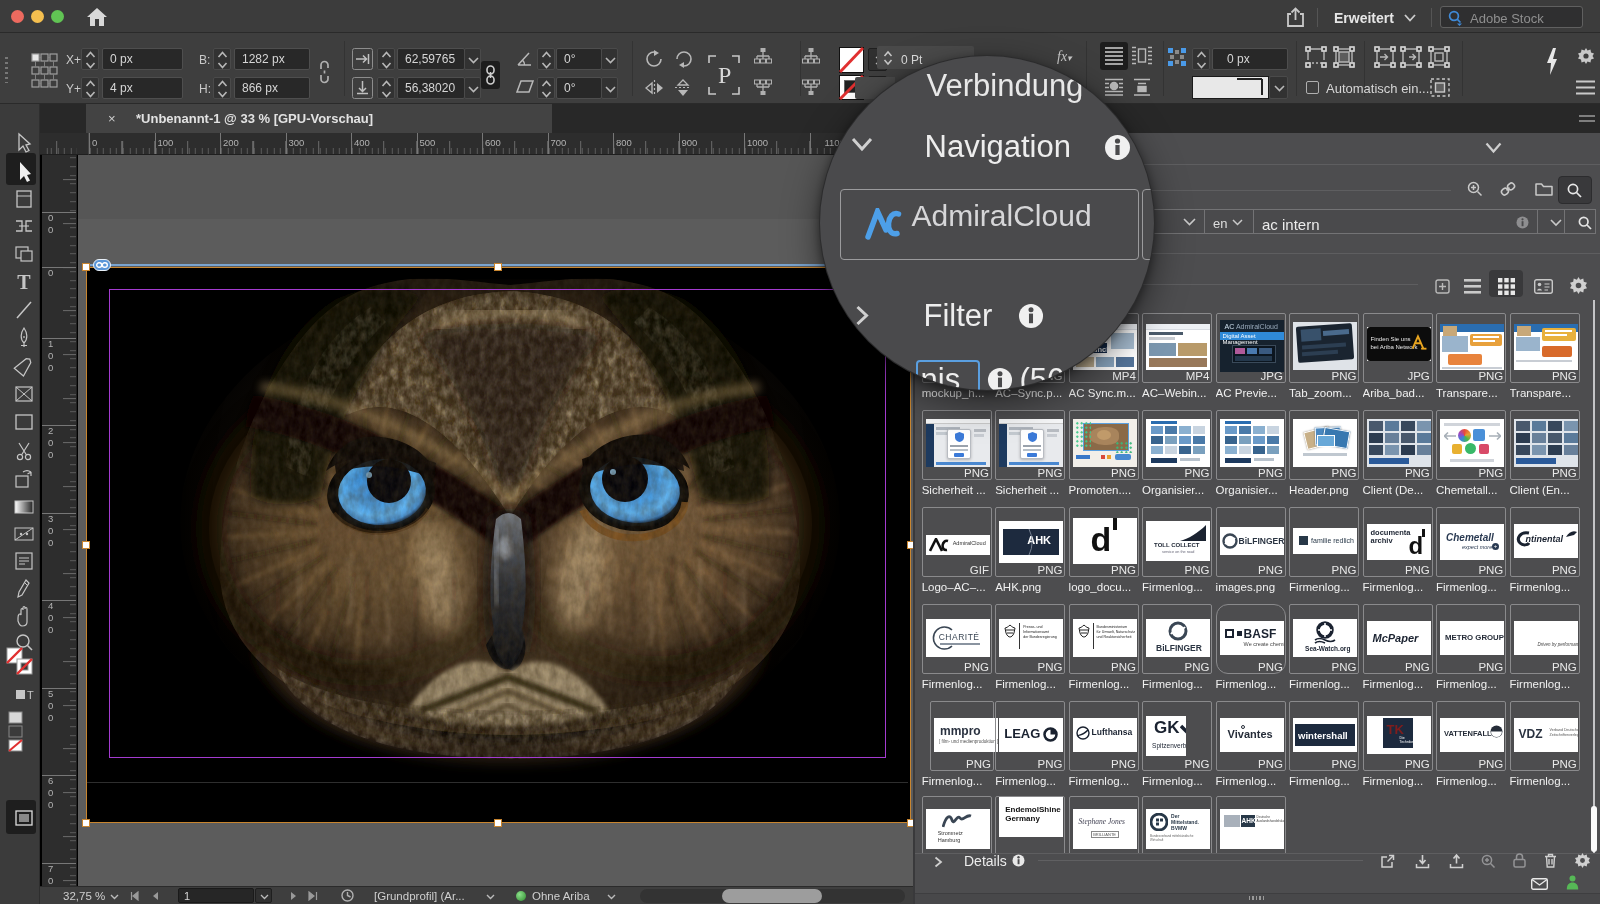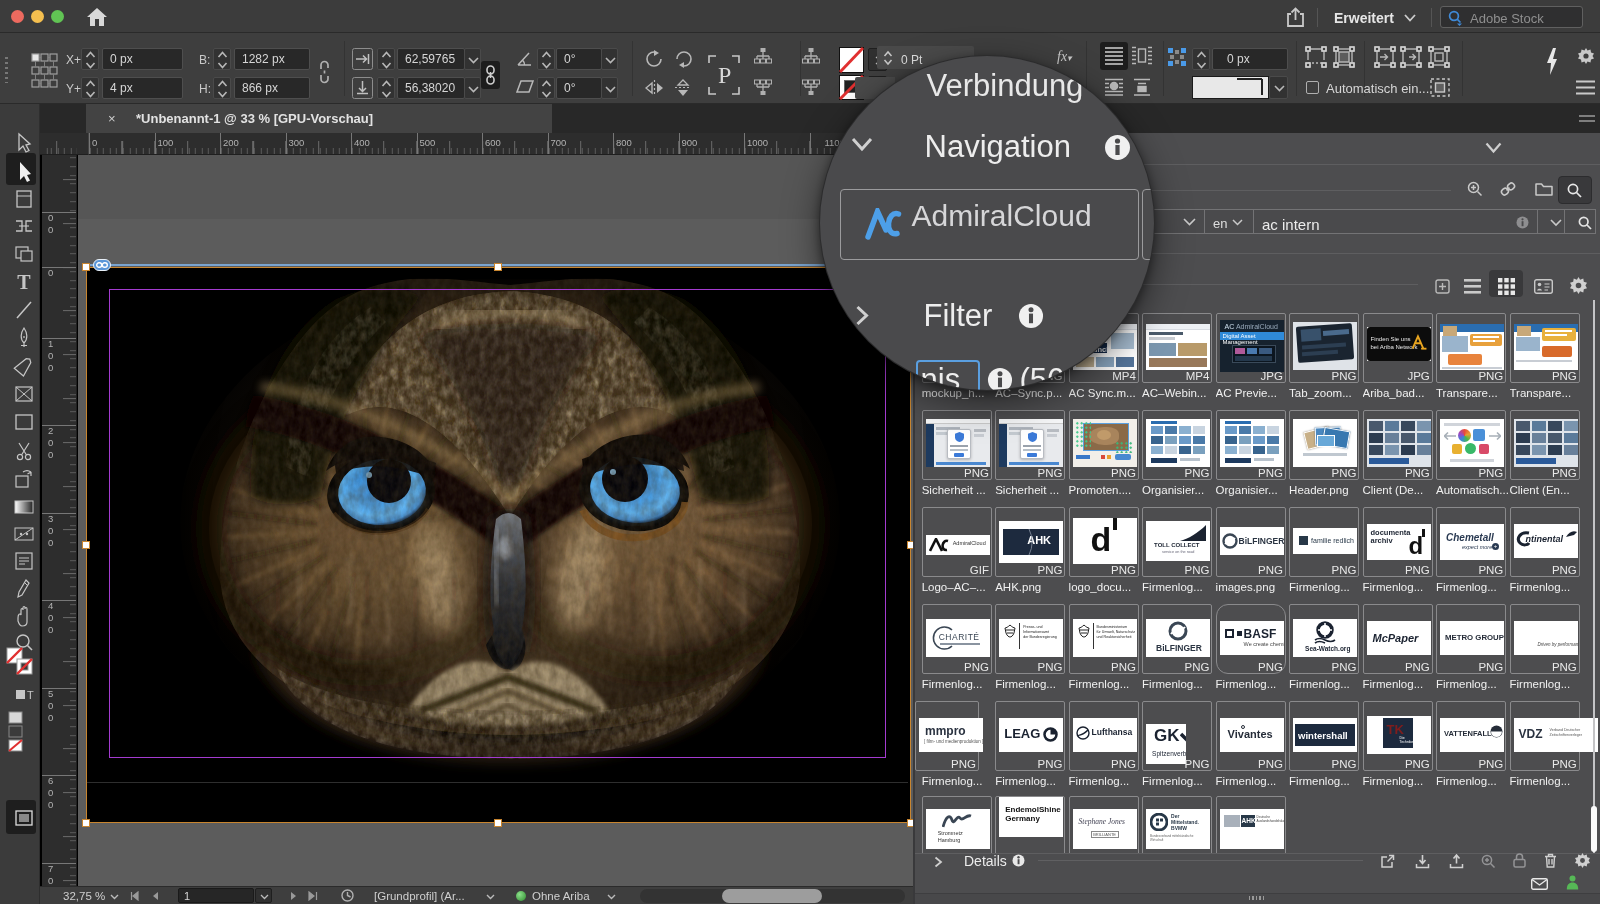--- a/index.html
+++ b/index.html
@@ -1211,21 +1211,21 @@
           <svg class="abs" style="left:4px;top:12px" width="13" height="10">
             <path d="M12 5 L1 5 M4 1.5 L0.5 5 L4 8.5" stroke="#a8b0b8" stroke-width="1.6" fill="none"></path>
           </svg>
           <svg class="abs" style="left:48px;top:12px" width="13" height="10">
             <path d="M1 5 L12 5 M9 1.5 L12.5 5 L9 8.5" stroke="#a8b0b8" stroke-width="1.6" fill="none"></path>
           </svg>
           <div class="abs" style="left:10px;top:40px;width:44px;height:3px;background:#d0d4da;"></div>
         </div>
         <div class="abs" style="right:2px;bottom:0px;font-size:11.5px;color:#e8e8e8;">PNG</div>
       </div>
-      <div class="abs" style="left:521.0px;top:351px;width:73.3px;font-size:11.5px;color:#f0f0f0;white-space:nowrap;overflow:hidden;">Automatisch...</div>
+      <div class="abs" style="left:521.0px;top:351px;width:73.3px;font-size:11.5px;color:#f0f0f0;white-space:nowrap;overflow:hidden;">Chemetall...</div>
       <div class="abs" style="left:594.5px;top:277px;width:70.3px;height:70px;border:1.5px solid #8a8a8c;border-radius:2px;">
         <div class="abs" style="left:3px;top:8px;width:64px;height:48px;background:#fff;overflow:hidden;">
           <div class="abs" style="left:0;top:0;width:100%;height:100%;background:#dfe4ea;"></div>
           <div class="abs" style="left:2px;top:2px;width:14px;height:10px;background:#48586c;"></div>
           <div class="abs" style="left:18px;top:2px;width:14px;height:10px;background:#5a7a9a;"></div>
           <div class="abs" style="left:34px;top:2px;width:14px;height:10px;background:#38485c;"></div>
           <div class="abs" style="left:50px;top:2px;width:14px;height:10px;background:#7a94ae;"></div>
           <div class="abs" style="left:2px;top:14px;width:14px;height:10px;background:#2c3c50;"></div>
           <div class="abs" style="left:18px;top:14px;width:14px;height:10px;background:#68809a;"></div>
           <div class="abs" style="left:34px;top:14px;width:14px;height:10px;background:#48586c;"></div>
@@ -1413,21 +1413,21 @@
       </div>
       <div class="abs" style="left:521.0px;top:545px;width:73.3px;font-size:11.5px;color:#f0f0f0;white-space:nowrap;overflow:hidden;">Firmenlog...</div>
       <div class="abs" style="left:594.5px;top:471px;width:70.3px;height:70px;border:1.5px solid #8a8a8c;border-radius:2px;">
         <div class="abs" style="left:3px;top:16px;width:64px;height:34px;background:#fff;overflow:hidden;">
           <div class="abs" style="left:7px;top:6px;font-size:12px;color:#1a2230;font-weight:bold;white-space:nowrap;letter-spacing:1px;margin-top:48px;">MAHLE</div>
           <div class="abs" style="left:24px;top:21px;font-size:4.5px;color:#444;font-weight:normal;white-space:nowrap;font-style:italic;">Driven by performance</div>
         </div>
         <div class="abs" style="right:2px;bottom:0px;font-size:11.5px;color:#e8e8e8;">PNG</div>
       </div>
       <div class="abs" style="left:594.5px;top:545px;width:73.3px;font-size:11.5px;color:#f0f0f0;white-space:nowrap;overflow:hidden;">Firmenlog...</div>
-      <div class="abs" style="left:0;top:568px;width:64px;height:70px;border:1.5px solid #8a8a8c;border-radius:2px;">
+      <div class="abs" style="left:15px;top:568px;width:64px;height:70px;border:1.5px solid #8a8a8c;border-radius:2px;">
         <div class="abs" style="left:3px;top:16px;width:64px;height:34px;background:#fff;overflow:hidden;">
           <div class="abs" style="left:6px;top:6px;font-size:12px;color:#2a3240;font-weight:bold;white-space:nowrap;">mmpro</div>
           <div class="abs" style="left:5px;top:21px;font-size:4.5px;color:#555;font-weight:normal;white-space:nowrap;">[ film- und medienproduktion ]</div>
         </div>
         <div class="abs" style="right:2px;bottom:0px;font-size:11.5px;color:#e8e8e8;">PNG</div>
       </div>
       <div class="abs" style="left:6.7px;top:642px;width:73.3px;font-size:11.5px;color:#f0f0f0;white-space:nowrap;overflow:hidden;">Firmenlog...</div>
       <div class="abs" style="left:80.2px;top:568px;width:70.3px;height:70px;border:1.5px solid #8a8a8c;border-radius:2px;">
         <div class="abs" style="left:3px;top:16px;width:64px;height:34px;background:#fff;overflow:hidden;">
           <div class="abs" style="left:5px;top:8px;font-size:13px;color:#1a2230;font-weight:bold;white-space:nowrap;">LEAG</div>
@@ -1444,21 +1444,21 @@
           <svg class="abs" style="left:3px;top:8px" width="14" height="14" viewBox="0 0 14 14">
             <circle cx="7" cy="7" r="6" stroke="#1a2230" stroke-width="1.4" fill="none"></circle>
             <path d="M2 9 C6 8 9 6 12 3 L12 5 C9 8 6 9.5 2 10 Z" fill="#1a2230"></path>
           </svg>
           <div class="abs" style="left:19px;top:9px;font-size:8.5px;color:#1a2230;font-weight:bold;white-space:nowrap;">Lufthansa</div>
         </div>
         <div class="abs" style="right:2px;bottom:0px;font-size:11.5px;color:#e8e8e8;">PNG</div>
       </div>
       <div class="abs" style="left:153.6px;top:642px;width:73.3px;font-size:11.5px;color:#f0f0f0;white-space:nowrap;overflow:hidden;">Firmenlog...</div>
       <div class="abs" style="left:227.1px;top:568px;width:70.3px;height:70px;border:1.5px solid #8a8a8c;border-radius:2px;">
-        <div class="abs" style="left:3px;top:22px;width:40px;height:40px;background:#fff;overflow:hidden;">
+        <div class="abs" style="left:3px;top:14px;width:40px;height:40px;background:#fff;overflow:hidden;">
           <div class="abs" style="left:8px;top:2px;font-size:17px;color:#1a2230;font-weight:bold;white-space:nowrap;">GK</div>
           <svg class="abs" style="left:34px;top:4px" width="18" height="14" viewBox="0 0 18 14">
             <path d="M1 6 L6 11 L16 1" stroke="#1a2230" stroke-width="3.5" fill="none"></path>
           </svg>
           <div class="abs" style="left:6px;top:26px;font-size:6.5px;color:#1a2230;font-weight:normal;white-space:nowrap;">Spitzenverband</div>
         </div>
         <div class="abs" style="right:2px;bottom:0px;font-size:11.5px;color:#e8e8e8;">PNG</div>
       </div>
       <div class="abs" style="left:227.1px;top:642px;width:73.3px;font-size:11.5px;color:#f0f0f0;white-space:nowrap;overflow:hidden;">Firmenlog...</div>
       <div class="abs" style="left:300.6px;top:568px;width:70.3px;height:70px;border:1.5px solid #8a8a8c;border-radius:2px;">
@@ -1491,21 +1491,21 @@
           <div class="abs" style="left:4px;top:11px;font-size:7.5px;color:#252c38;font-weight:bold;white-space:nowrap;">VATTENFALL</div>
           <svg class="abs" style="left:50px;top:7px" width="13" height="13" viewBox="0 0 13 13">
             <circle cx="6.5" cy="6.5" r="6" fill="#252c38"></circle>
             <path d="M1 6.5 A5.5 5.5 0 0 1 12 6.5 Z" fill="#fff" transform="rotate(180 6.5 6.5)"></path>
           </svg>
         </div>
         <div class="abs" style="right:2px;bottom:0px;font-size:11.5px;color:#e8e8e8;">PNG</div>
       </div>
       <div class="abs" style="left:521.0px;top:642px;width:73.3px;font-size:11.5px;color:#f0f0f0;white-space:nowrap;overflow:hidden;">Firmenlog...</div>
       <div class="abs" style="left:594.5px;top:568px;width:70.3px;height:70px;border:1.5px solid #8a8a8c;border-radius:2px;">
-        <div class="abs" style="left:3px;top:16px;width:84px;height:34px;background:#fff;overflow:hidden;">
+        <div class="abs" style="left:3px;top:16px;width:64px;height:34px;background:#fff;overflow:hidden;">
           <div class="abs" style="left:5px;top:9px;font-size:12px;color:#2a3240;font-weight:bold;white-space:nowrap;">VDZ</div>
           <div class="abs" style="left:36px;top:10px;font-size:3.6px;line-height:4.5px;color:#555;">Verband Deutscher<br>Zeitschriftenverleger</div>
         </div>
         <div class="abs" style="right:2px;bottom:0px;font-size:11.5px;color:#e8e8e8;">PNG</div>
       </div>
       <div class="abs" style="left:594.5px;top:642px;width:73.3px;font-size:11.5px;color:#f0f0f0;white-space:nowrap;overflow:hidden;">Firmenlog...</div>
       <div class="abs" style="left:6.7px;top:663px;width:70.3px;height:70px;border:1.5px solid #8a8a8c;border-radius:2px;">
         <div class="abs" style="left:3px;top:12px;width:64px;height:40px;background:#fff;overflow:hidden;">
           <svg class="abs" style="left:16px;top:3px" width="30" height="16" viewBox="0 0 30 16">
             <path d="M1 15 C4 4 8 2 10 8 C12 14 15 2 18 6 C21 10 24 2 29 4" stroke="#3a4654" stroke-width="2.8" fill="none"></path>

